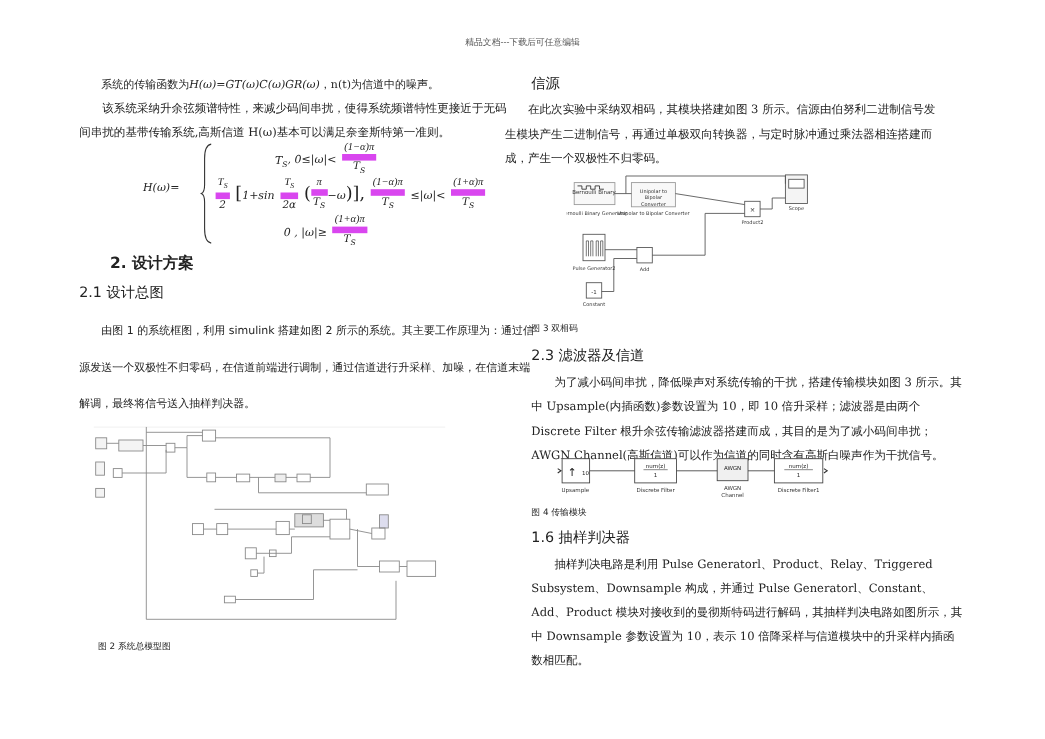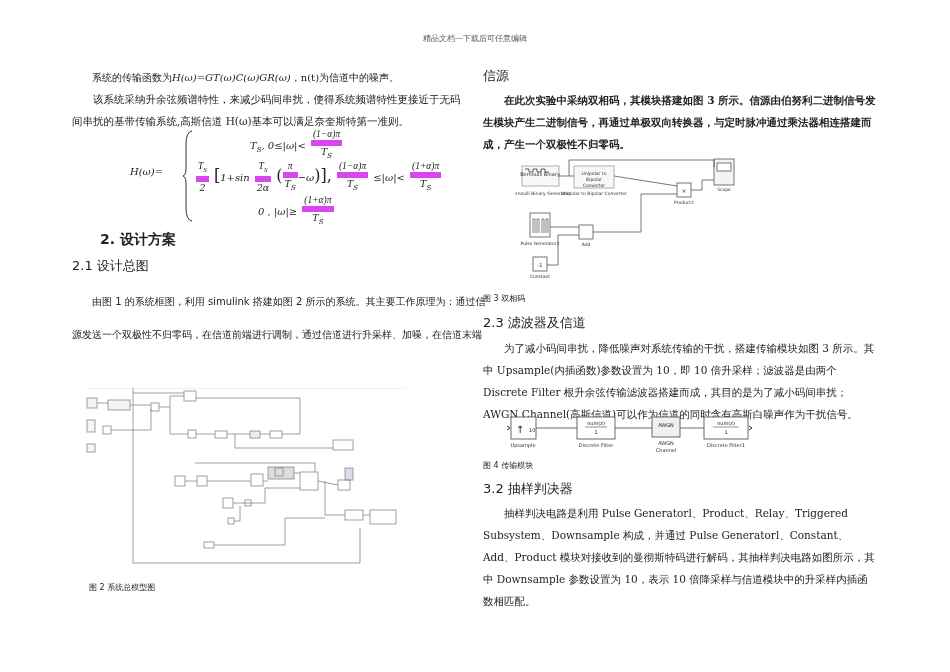--- a/index.html
+++ b/index.html
@@ -55,20 +55,21 @@
     <span class="frac math"><span class="num">(1+α)π</span><span class="den">T<sub style="font-size:7px;">S</sub></span></span>
   </div>
 </div>
 
 <div class="abs h1" style="left:72px;top:231px;">2.  设计方案</div>
 <div class="abs h2" style="left:72px;top:257px;">2.1 设计总图</div>
 
 <div class="abs sans" style="left:72px;top:285px;width:400px;font-size:10px;line-height:33px;">
   <div style="text-indent:2em;white-space:nowrap;">由图 1 的系统框图，利用 simulink 搭建如图 2 所示的系统。其主要工作原理为：通过信</div>
   <div style="white-space:nowrap;">源发送一个双极性不归零码，在信道前端进行调制，通过信道进行升采样、加噪，在信道末端</div>
+  <div style="white-space:nowrap;">解调，最终将信号送入抽样判决器。</div>
 </div>
 
 <svg class="abs" style="left:85px;top:388px;" width="320" height="180">
   <g stroke="#888" fill="none" stroke-width="0.8">
     <line x1="0" y1="0" x2="320" y2="0" stroke="#ddd"></line>
 
     <rect x="2" y="10" width="10" height="10" fill="#f4f4f4"></rect>
     <rect x="23" y="12" width="22" height="10" fill="#f4f4f4"></rect>
     <rect x="2" y="32" width="8" height="12" fill="#f4f4f4"></rect>
     <rect x="2" y="56" width="8" height="8" fill="#f4f4f4"></rect>
@@ -116,21 +117,21 @@
     <polyline points="278,127 285,127"></polyline>
     <polyline points="148,115 160,115 180,115 180,100 215,100"></polyline>
     <polyline points="149,133 155,133 155,118"></polyline>
     <polyline points="129,157 200,157 200,130 240,130"></polyline>
     <polyline points="110,75 230,75 230,84"></polyline>
   </g>
 </svg>
 <div class="abs cap" style="left:89px;top:582px;">图 2 系统总模型图</div>
 
 <div class="abs h2" style="left:483px;top:67px;font-family:'DejaVu Serif',serif;">信源</div>
-<div class="abs p ind" style="left:483px;top:89px;width:395px;font-weight:bold;">在此次实验中采纳双相码，其模块搭建如图 3 所示。信源由伯努利二进制信号发生模块产生二进制信号，再通过单极双向转换器，与定时脉冲通过乘法器相连搭建而成，产生一个双极性不归零码。</div>
+<div class="abs p ind" style="left:459px;top:89px;width:395px;">在此次实验中采纳双相码，其模块搭建如图 3 所示。信源由伯努利二进制信号发生模块产生二进制信号，再通过单极双向转换器，与定时脉冲通过乘法器相连搭建而成，产生一个双极性不归零码。</div>
 
 <svg class="abs" style="left:515px;top:155px;" width="260" height="125">
   <g stroke="#555" fill="none" stroke-width="0.8">
     <rect x="7" y="11" width="37" height="20" fill="#f8f8f8" stroke="#999"></rect>
     <path d="M10 14 h4 v3 h4 v-3 h4 v3 h4 v-3 h4 v3 h4" stroke="#333"></path>
     <rect x="59" y="11" width="40" height="22" fill="#f8f8f8" stroke="#999"></rect>
     <rect x="162" y="28" width="14" height="14" fill="#fff"></rect>
     <rect x="199" y="4" width="20" height="26" fill="#f4f4f4"></rect>
     <rect x="202" y="8" width="14" height="8" fill="#fff"></rect>
     <rect x="15" y="58" width="20" height="24" fill="#fff"></rect>
@@ -186,14 +187,14 @@
   <text x="161" y="33" font-size="5" text-anchor="middle" fill="#333">AWGN</text>
   <text x="161" y="40" font-size="5" text-anchor="middle" fill="#333">Channel</text>
   <text x="221" y="13" font-size="5" text-anchor="middle" fill="#222">num(z)</text>
   <line x1="208" y1="15" x2="234" y2="15" stroke="#222" stroke-width="0.5"></line>
   <text x="221" y="22" font-size="5" text-anchor="middle" fill="#222">1</text>
   <text x="221" y="35" font-size="5" text-anchor="middle" fill="#333">Discrete Filter1</text>
   <path d="M244 14 l3 2 l-3 2" stroke="#333" fill="none"></path>
 </svg>
 <div class="abs cap" style="left:483px;top:460px;">图 4 传输模块</div>
 
-<div class="abs h2" style="left:483px;top:480px;">3.2 抽样判决器</div>
+<div class="abs h2" style="left:483px;top:480px;">1.6 抽样判决器</div>
 <div class="abs p ind" style="left:483px;top:502px;width:395px;">抽样判决电路是利用 Pulse Generatorl、Product、Relay、Triggered Subsystem、Downsample 构成，并通过 Pulse Generatorl、Constant、Add、Product 模块对接收到的曼彻斯特码进行解码，其抽样判决电路如图所示，其中 Downsample 参数设置为 10，表示 10 倍降采样与信道模块中的升采样内插函数相匹配。</div>
 
 </body></html>

